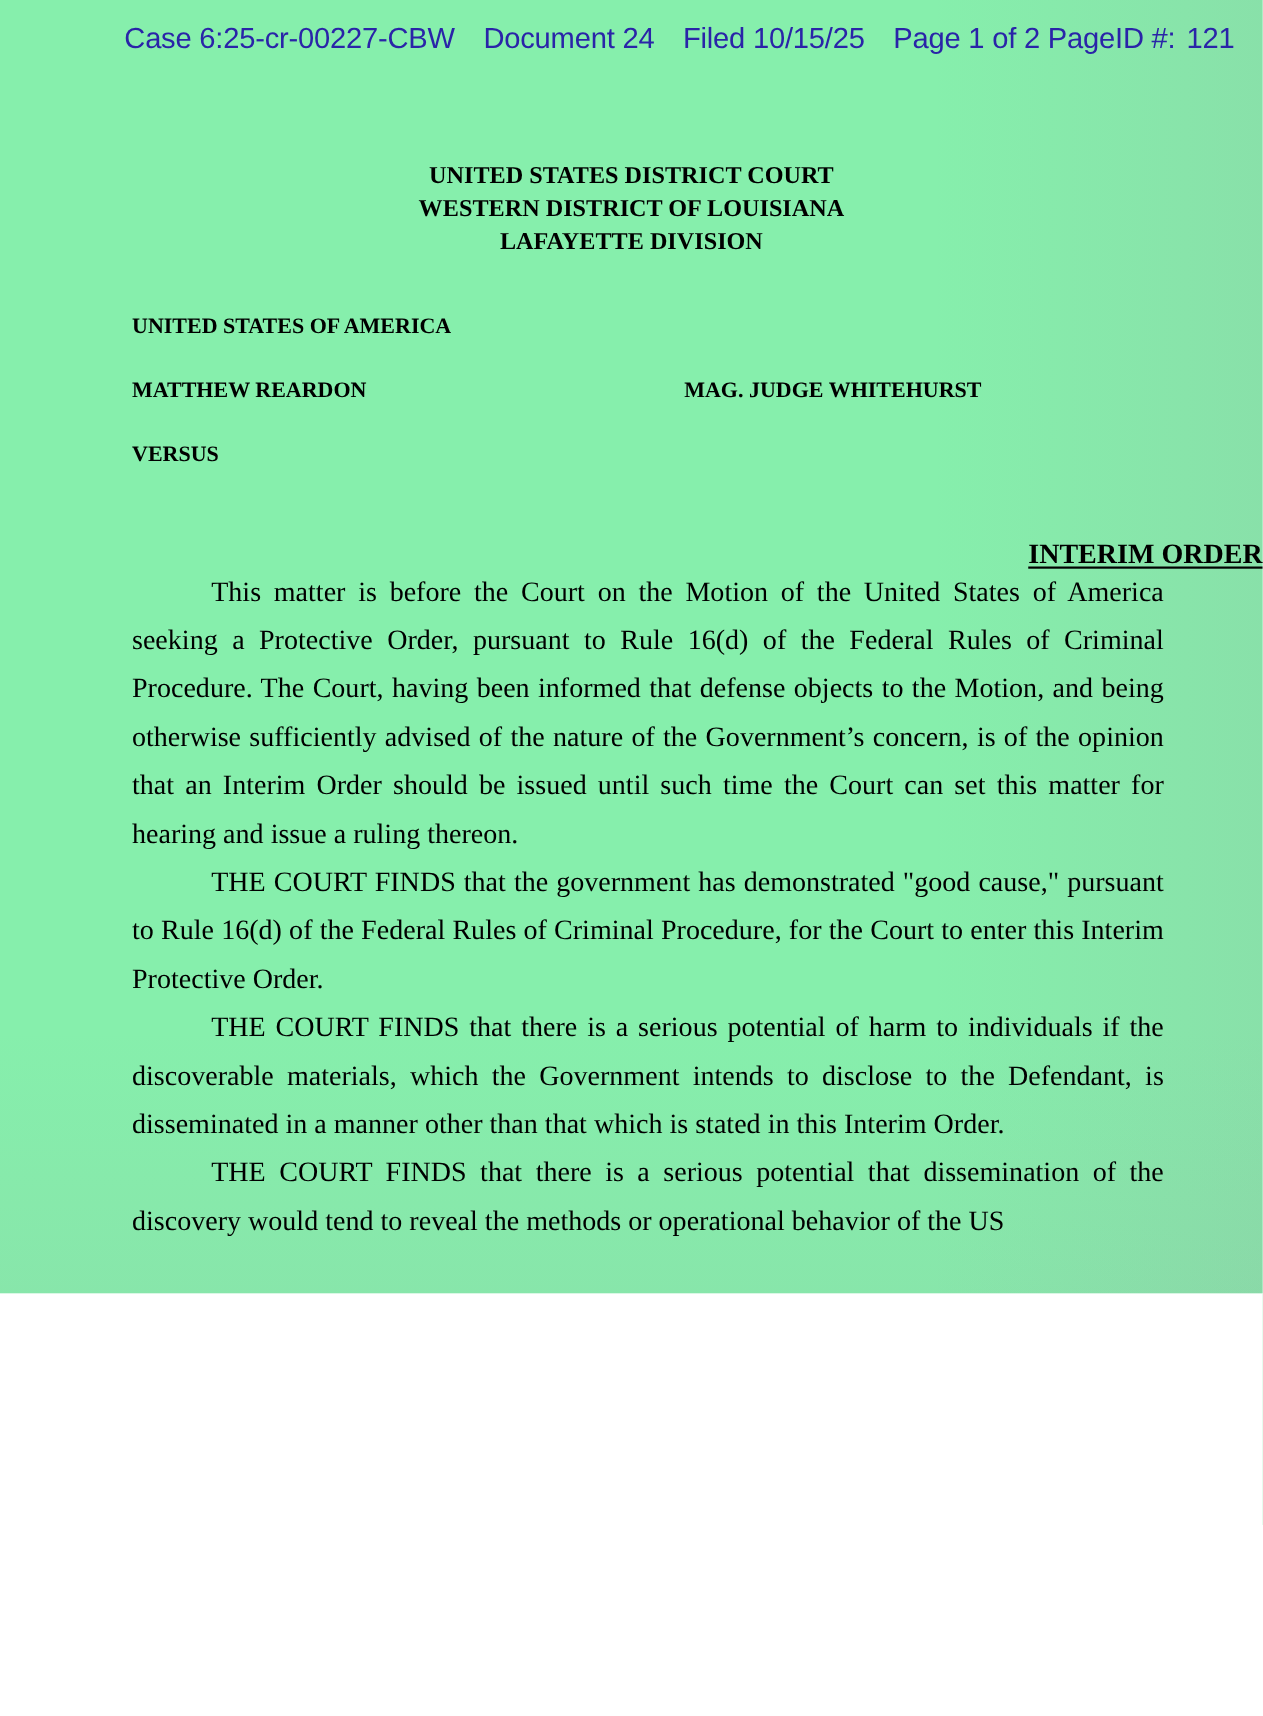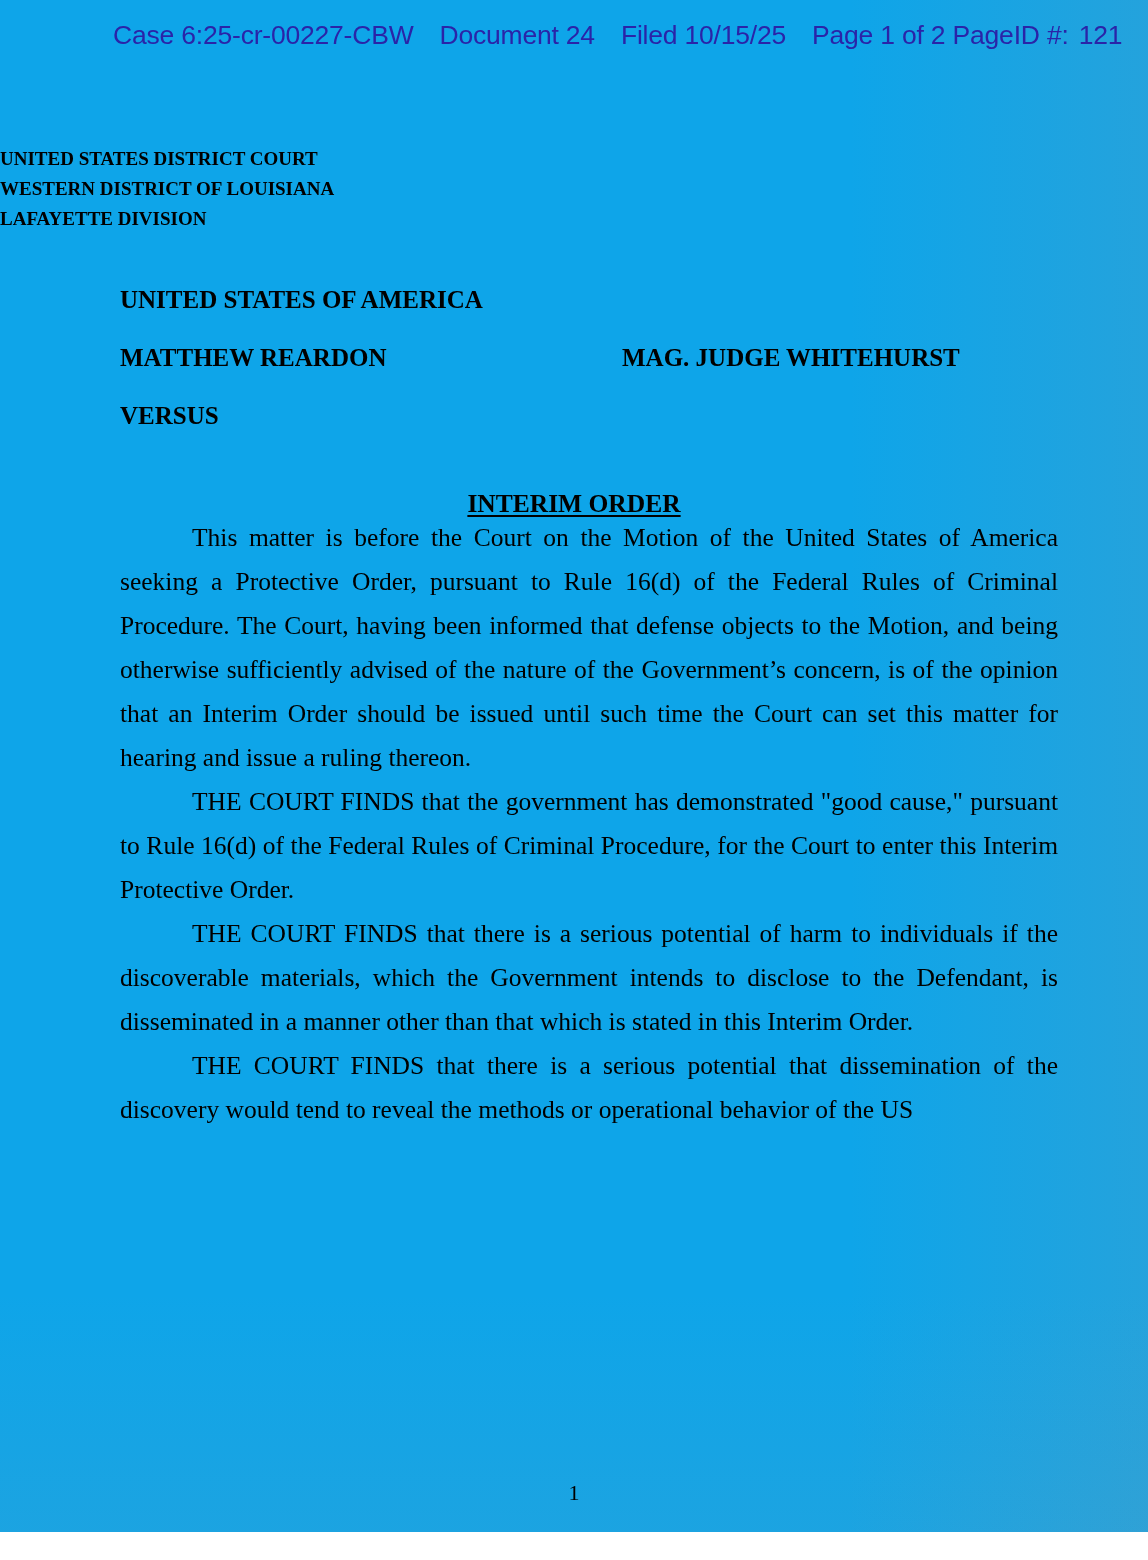--- a/index.html
+++ b/index.html
@@ -4,22 +4,22 @@
 <style>
   html, body {
     margin: 0;
     padding: 0;
     background: #ffffff;
   }
 
   .page {
     position: relative;
     width: 1148px;
-    height: 1532px;
-    background: #0ea5e9;
+    height: 1176px;
+    background: #86efac;
     overflow: hidden;
     font-family: "Liberation Serif", "DejaVu Serif", serif;
     color: #000000;
   }
 
   
   .scan-shade {
     position: absolute;
     top: 0; right: 0;
     width: 300px; height: 1560px;
@@ -49,34 +49,35 @@
   .ecf-header .seg { display: inline; }
   .gap-lg { display: inline-block; width: 26px; }
   .gap-sm { display: inline-block; width: 10px; }
 
   
   .court-title {
     position: absolute;
     top: 144px;
     left: 0;
     width: 1148px;
+    text-align: center;
     font-weight: bold;
-    font-size: 19px;
+    font-size: 22px;
     line-height: 30px;
   }
   .court-title div { white-space: nowrap; }
 
   
   .caption {
     position: absolute;
     top: 286px;
     left: 120px;
     width: 940px;
     font-weight: bold;
-    font-size: 25px;
+    font-size: 20px;
   }
   .cap-row {
     position: relative;
     height: 58px;
     white-space: nowrap;
   }
   .cap-left {
     position: absolute;
     left: 0;
     top: 0;
@@ -86,21 +87,21 @@
     left: 502px;
     top: 0;
   }
 
   
   .order-title {
     position: absolute;
     top: 489px;
     left: 0;
     width: 1148px;
-    text-align: center;
+    text-align: right;
     font-weight: bold;
     font-size: 25.5px;
   }
   .order-title span {
     text-decoration: underline;
     text-underline-offset: 3px;
   }
 
   
   .body {

